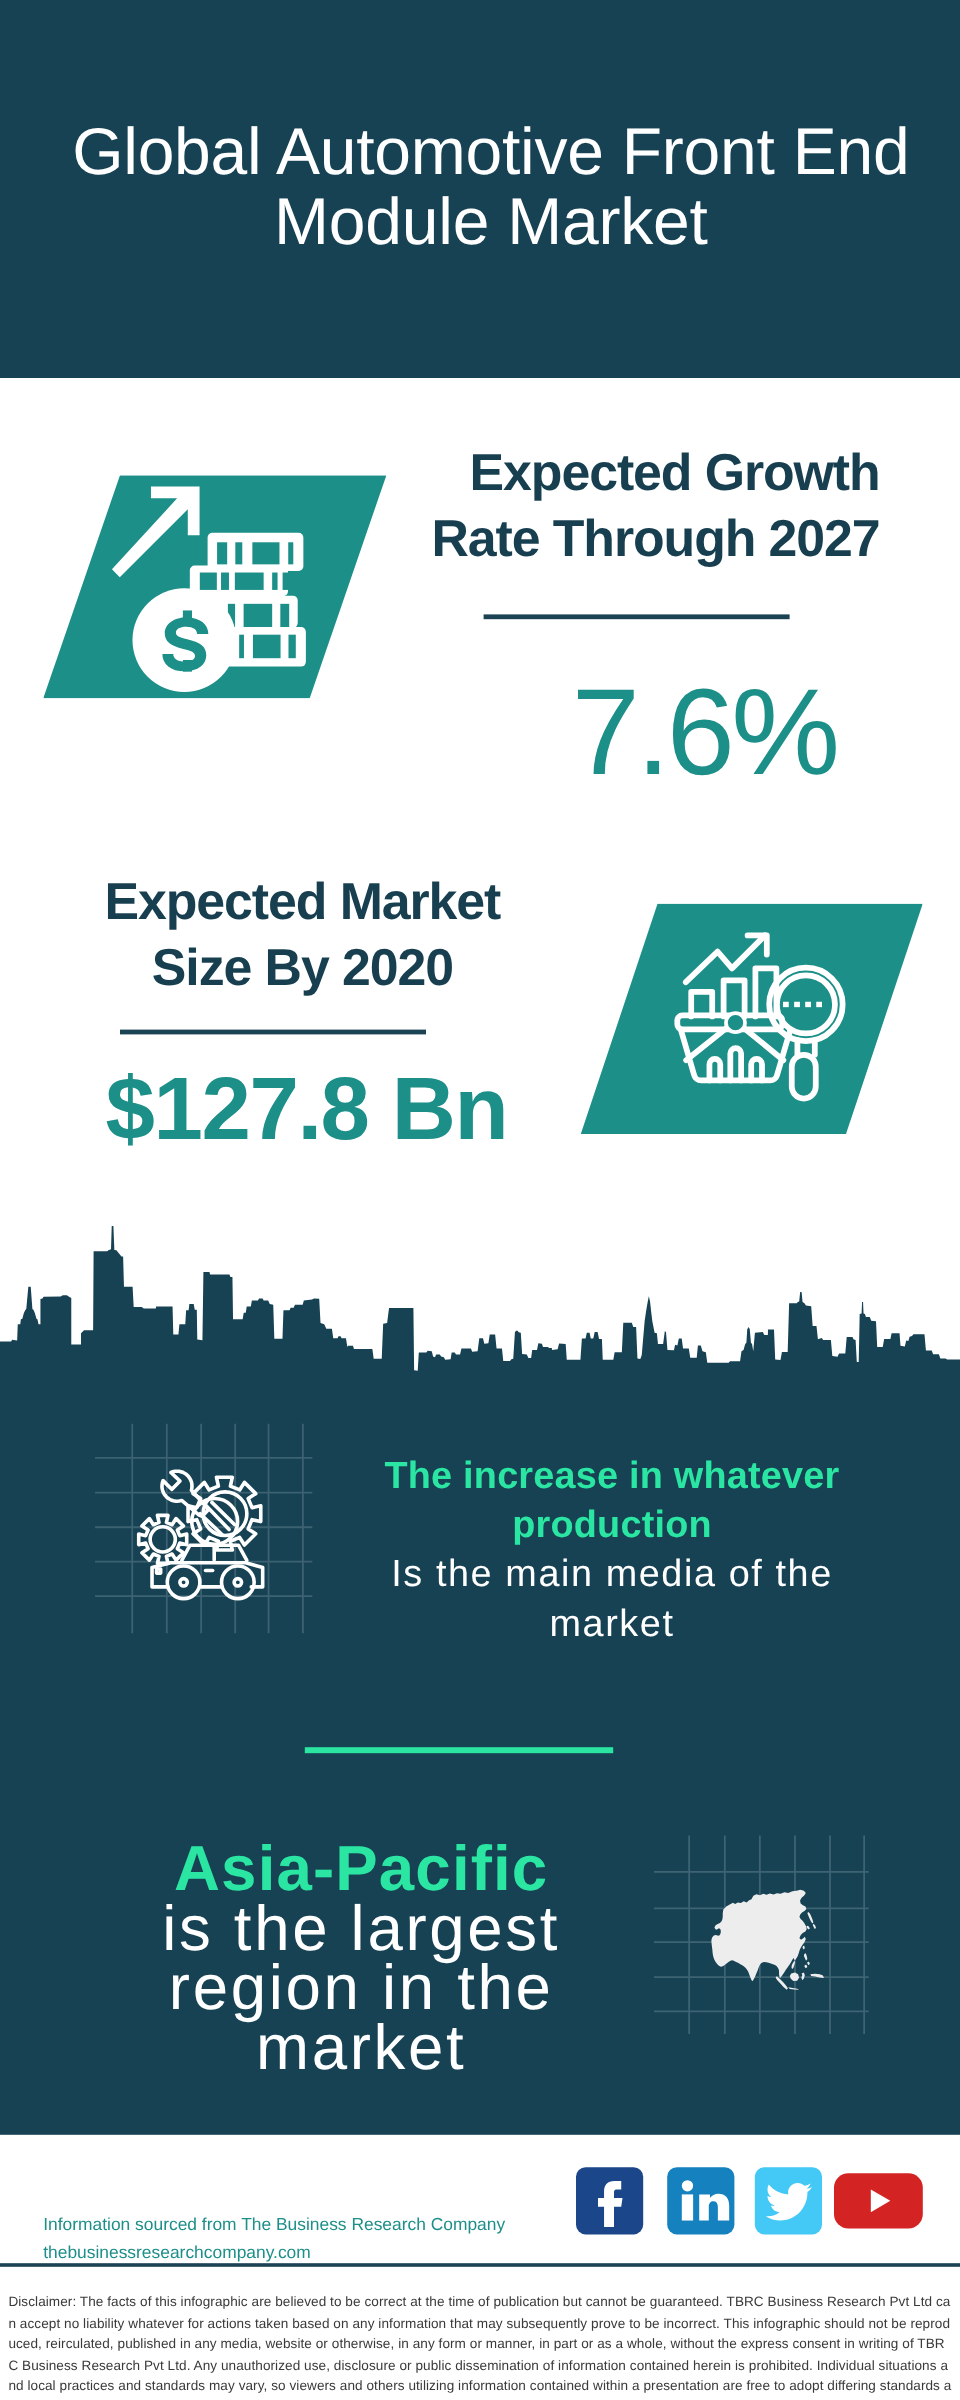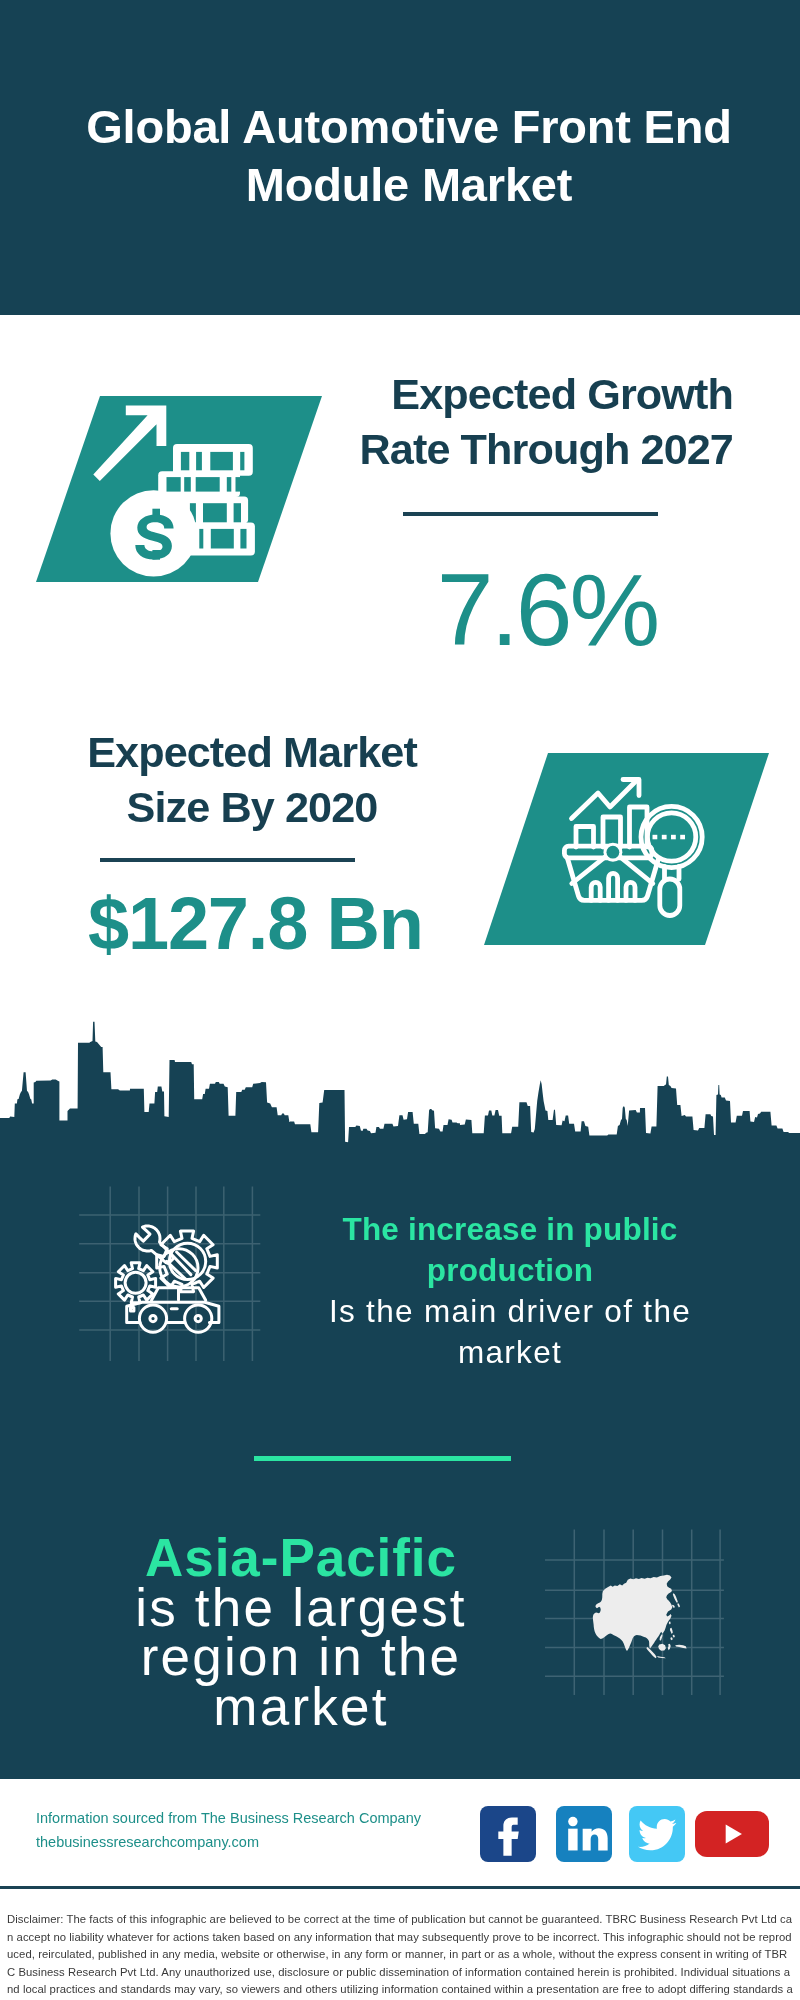--- a/index.html
+++ b/index.html
@@ -4,43 +4,43 @@
 <style>
   html,body{margin:0;padding:0;}
   body{width:800px;height:2000px;background:#ffffff;
        font-family:"Liberation Sans",sans-serif;overflow:hidden;
        -webkit-font-smoothing:antialiased;}
   .page{position:relative;width:800px;height:2000px;background:#ffffff;}
 
   
   .header{position:absolute;left:0;top:0;width:800px;height:315px;background:#164254;}
   .header-title{position:absolute;left:49px;top:98px;width:720px;
-       text-align:center;color:#FFFFFF;font-size:47px;font-weight:bold;
+       text-align:center;color:#FFFFFF;font-size:55px;font-weight:normal;
        line-height:57.8px;letter-spacing:-0.2px;}
 
   
   .para{position:absolute;background:#1D8F89;}
   .stat-title{position:absolute;color:#173F50;font-size:43.2px;font-weight:bold;
        line-height:54.5px;text-align:center;letter-spacing:-0.9px;}
   .stat-rule{position:absolute;height:4px;background:#1B4354;}
   .stat-value{position:absolute;color:#1D8F89;font-size:102px;font-weight:normal;
-       text-align:center;letter-spacing:-2px;white-space:nowrap;}
+       text-align:right;letter-spacing:-2px;white-space:nowrap;}
 
   
   .darkband{position:absolute;left:0;top:1145px;width:800px;height:634px;background:#164254;}
 
   
   .feat-hl{color:#2BE5A2;font-weight:bold;letter-spacing:0.006em;}
   .feat-reg{letter-spacing:0.042em;}
   .feat-text{position:absolute;color:#FFFFFF;font-size:31.5px;line-height:40.9px;
        text-align:center;font-weight:normal;}
   .green-rule{position:absolute;height:5px;background:#2BE5A2;}
 
   
-  .src-text{position:absolute;color:#1D8F89;font-size:14.5px;line-height:24px;}
+  .src-text{position:absolute;color:#1D8F89;font-size:14.5px;line-height:24px;margin-top:36px;}
   .sep{position:absolute;left:0;width:800px;height:3px;background:#1B4354;}
   .disc{position:absolute;color:#3A3A3A;font-size:11.3px;line-height:17.6px;
        text-align:left;word-break:break-all;letter-spacing:0.06px;margin-top:19px;}
   .soc{position:absolute;border-radius:9px;}
 </style>
 </head>
 <body>
 
 <div class="page">
 
@@ -170,22 +170,22 @@
       <circle cx="153.0" cy="1318.6" r="13.6"></circle>
       <circle cx="153.0" cy="1318.6" r="3.1"></circle>
       <circle cx="198.2" cy="1318.6" r="13.6"></circle>
       <circle cx="198.2" cy="1318.6" r="3.1"></circle>
       <path d="M171.3 1308.7 h5.9"></path>
       <path d="M130.5 1307.5 h3.4 v3.4 h-3.4 z"></path>
     </g>
   </svg>
 
   <div class="feat-text" style="left:320px;top:1209px;width:380px;">
-    <div class="feat-hl">The increase in public production</div>
-    <div class="feat-reg">Is the main driver of the market</div>
+    <div class="feat-hl">The increase in whatever production</div>
+    <div class="feat-reg">Is the main media of the market</div>
   </div>
 
   <div class="green-rule" style="left:254px;top:1456px;width:257px;"></div>
 
   <div class="feat-text" style="left:81px;top:1533px;width:440px;font-size:53px;line-height:49.5px;">
     <div class="feat-hl" style="letter-spacing:0.018em;">Asia-Pacific</div>
     <div class="feat-reg">is the largest region in the market</div>
   </div>
 
   <svg viewBox="543 1527 185 170" style="position:absolute;left:543px;top:1527px;width:185px;height:170px;">

